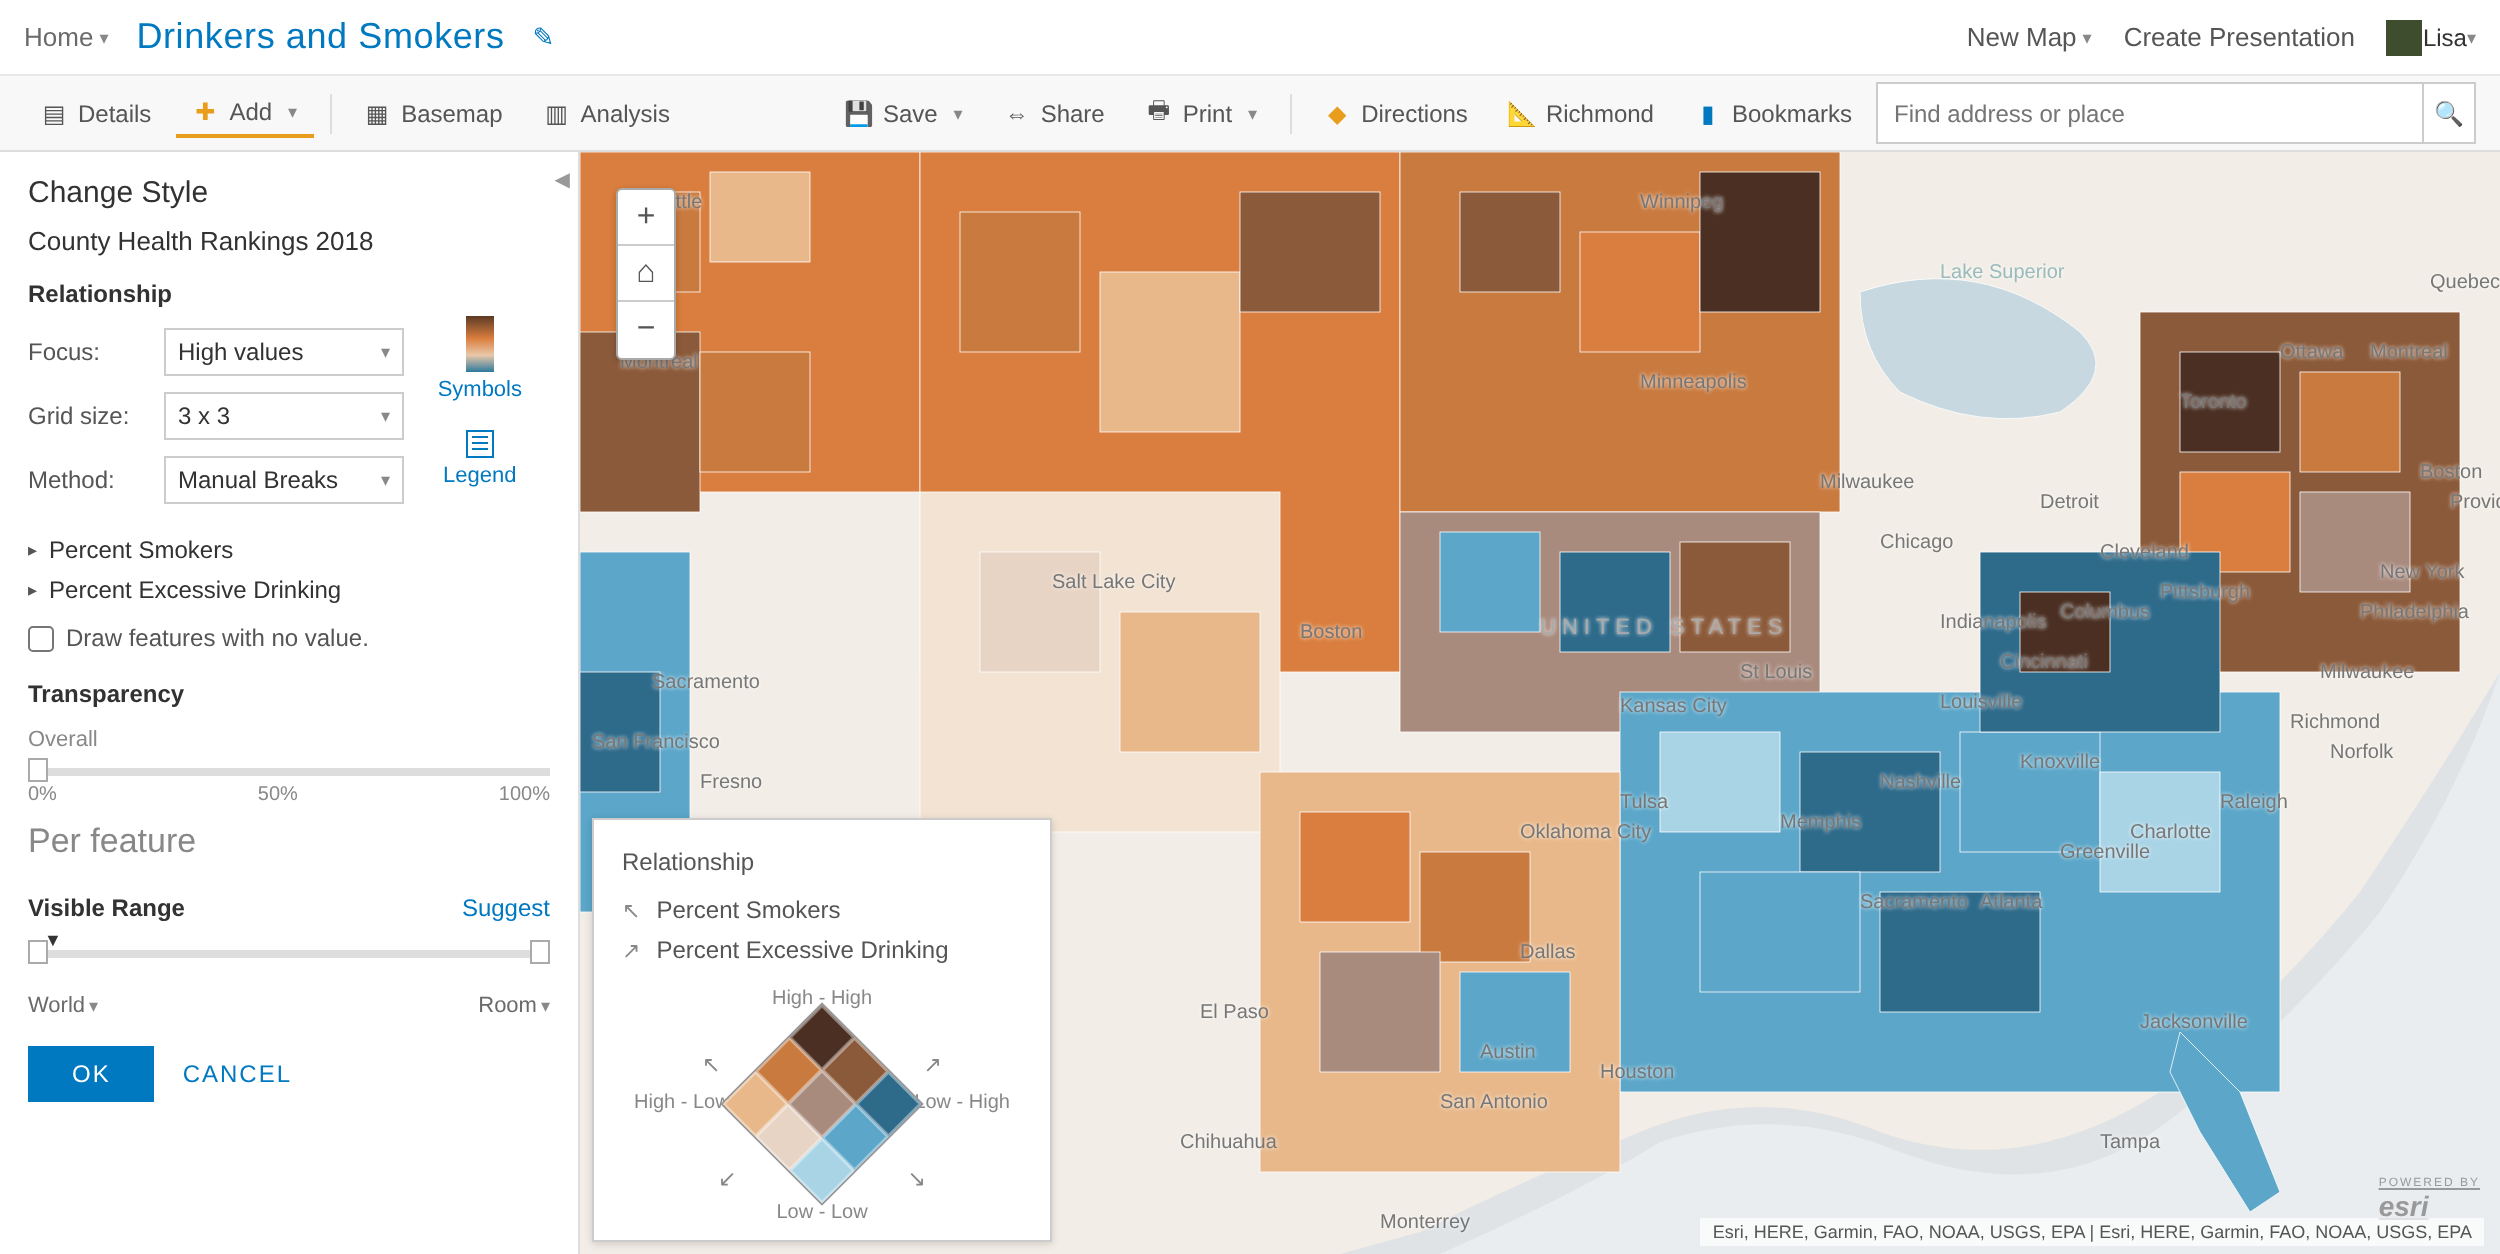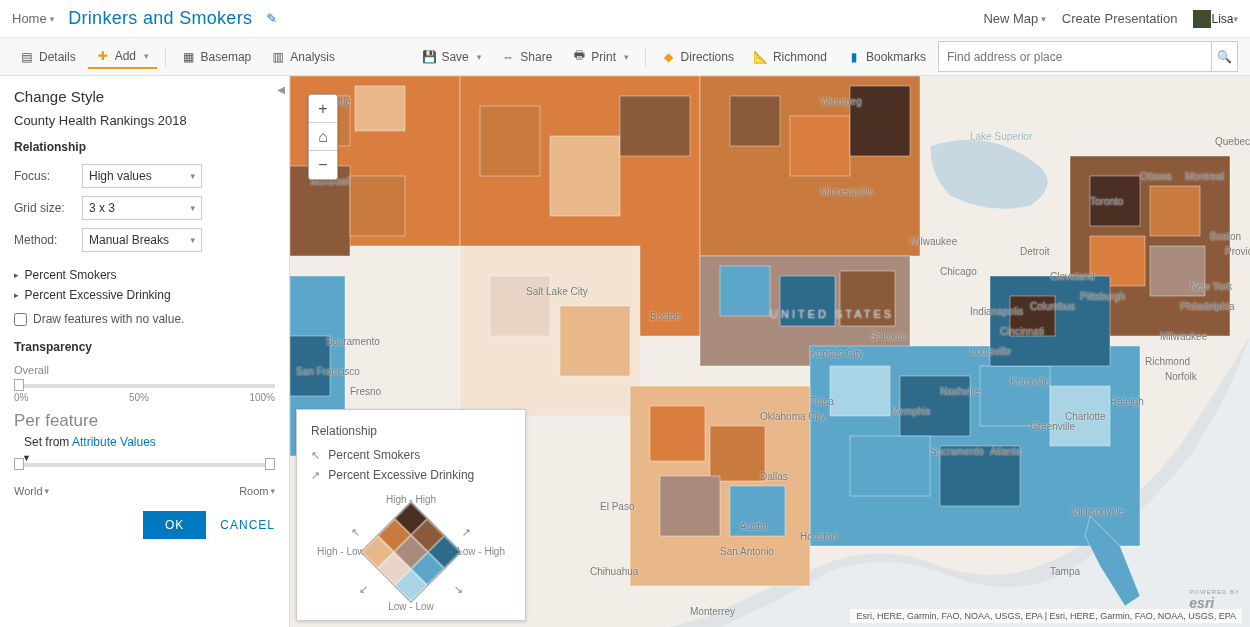--- a/index.html
+++ b/index.html
@@ -48,33 +48,33 @@
 .slider-labels { display: flex; justify-content: space-between; font-size: 10px; color: #888; }
 .slider { width: 100%; height: 4px; background: #ddd; position: relative; margin: 8px 0 4px; }
 .slider .handle { position: absolute; width: 10px; height: 12px; background: #fff; border: 1px solid #aaa; top: -5px; }
 .slider .h1 { left: 0; }
 .slider .h2 { right: 0; }
 .pf-label { font-size: 17px; color: #888; margin-top: 8px; }
 .link-blue { color: #0079c1; cursor: pointer; }
 .vr-head { display: flex; justify-content: space-between; align-items: center; margin-top: 16px; }
 .vr-scale { display: flex; justify-content: space-between; font-size: 11px; color: #6a6a6a; margin-top: 18px; }
 .vr-scale span { display: flex; align-items: center; gap: 2px; cursor: pointer; }
-.actions { display: flex; gap: 14px; align-items: center; margin: 14px 0 10px; justify-content: flex-end; }
+.actions { display: flex; gap: 14px; align-items: center; margin: 14px 0 10px; justify-content: flex-start; }
 .btn-ok { background: #0079c1; color: #fff; border: none; padding: 7px 22px; font-size: 12px; letter-spacing: 1px; cursor: pointer; }
 .btn-cancel { color: #0079c1; background: none; border: none; font-size: 12px; letter-spacing: 1px; cursor: pointer; }
 .footer-links { font-size: 9px; color: #0079c1; line-height: 1.5; }
 .footer-links span { margin-right: 5px; cursor: pointer; }
 
 .map-area { flex: 1; position: relative; background: #e6e6e6; overflow: hidden; }
 .map-svg { position: absolute; inset: 0; }
 .zoom-ctrl { position: absolute; top: 18px; left: 18px; background: #fff; border: 1px solid #aaa; border-radius: 3px; box-shadow: 0 1px 3px rgba(0,0,0,0.2); }
 .zoom-ctrl div { width: 28px; height: 28px; display: flex; align-items: center; justify-content: center; cursor: pointer; color: #555; font-size: 16px; border-bottom: 1px solid #ccc; }
 .zoom-ctrl div:last-child { border-bottom: none; }
 .attrib { position: absolute; bottom: 4px; right: 8px; font-size: 9px; color: #555; background: rgba(255,255,255,0.7); padding: 2px 6px; }
-.esri-logo { position: absolute; bottom: 16px; right: 10px; color: #999; font-size: 14px; font-style: italic; font-weight: bold; }
+.esri-logo { position: absolute; bottom: 16px; right: 10px; color: #999; font-size: 14px; font-style: italic; font-weight: bold; text-decoration: underline; }
 .esri-logo .pb { font-size: 6px; letter-spacing: 1px; display: block; line-height: 1; font-style: normal; font-weight: normal; }
 
 .legend-card { position: absolute; bottom: 6px; left: 6px; width: 230px; background: #fff; border: 1px solid #ccc; padding: 14px 14px 8px; box-shadow: 0 1px 4px rgba(0,0,0,0.15); }
 .legend-card .lc-title { font-size: 12px; color: #555; margin-bottom: 10px; }
 .legend-card .lc-row { display: flex; align-items: center; gap: 8px; font-size: 12px; color: #555; margin-bottom: 6px; }
 .diamond-wrap { position: relative; height: 120px; margin-top: 10px; }
 .diamond { width: 72px; height: 72px; transform: rotate(45deg); position: absolute; left: 50%; top: 24px; margin-left: -36px; display: grid; grid-template-columns: repeat(3,1fr); grid-template-rows: repeat(3,1fr); border: 1px solid #999; }
 .diamond div { border: 0.5px solid rgba(255,255,255,0.4); }
 .lc-lab { position: absolute; font-size: 10px; color: #888; }
 .lc-hh { top: 2px; left: 50%; transform: translateX(-50%); }
@@ -189,20 +189,24 @@
           </div>
       </div>
       <div class="form-row">
         <label>Method:</label>
         <div class="select">
             <span>Manual Breaks</span>
             <span class="dd">▾</span>
           </div>
       </div>
 
+      <div class="side-links" style="top:-6px;">
+        <div class="slink"><div class="sym-swatch"></div><span>Symbols</span></div>
+        <div class="slink"><div class="leg-ico"></div><span>Legend</span></div>
+      </div>
     </div>
 
     <div style="height:8px"></div>
     <div class="expand-item">
         <span class="tri">▸</span>
         <span>Percent Smokers</span>
       </div>
     <div class="expand-item">
         <span class="tri">▸</span>
         <span>Percent Excessive Drinking</span>
@@ -219,22 +223,25 @@
       <div class="slider">
           <div class="handle h1"></div>
         </div>
       <div class="slider-labels">
           <span>0%</span>
           <span>50%</span>
           <span>100%</span>
         </div>
     </div>
     <div class="pf-label">Per feature</div>
-    <div style="font-size:12px;margin-top:4px;padding-left:10px"><span>Set from </span><span class="link-blue">Attribute Values</span></div>
-
+
+    <div class="vr-head">
+      <span style="font-weight:bold">Visible Range</span>
+      <span class="link-blue">Suggest</span>
+    </div>
     <div class="slider" style="margin-top:14px">
       <div class="handle h1" style="left:0"></div>
       <div class="handle h2"></div>
       <div style="position:absolute;top:-10px;left:8px;font-size:9px;color:#333">▼</div>
     </div>
     <div class="vr-scale">
       <span>
           <span>World</span>
           <span class="chev">▾</span>
         </span>

